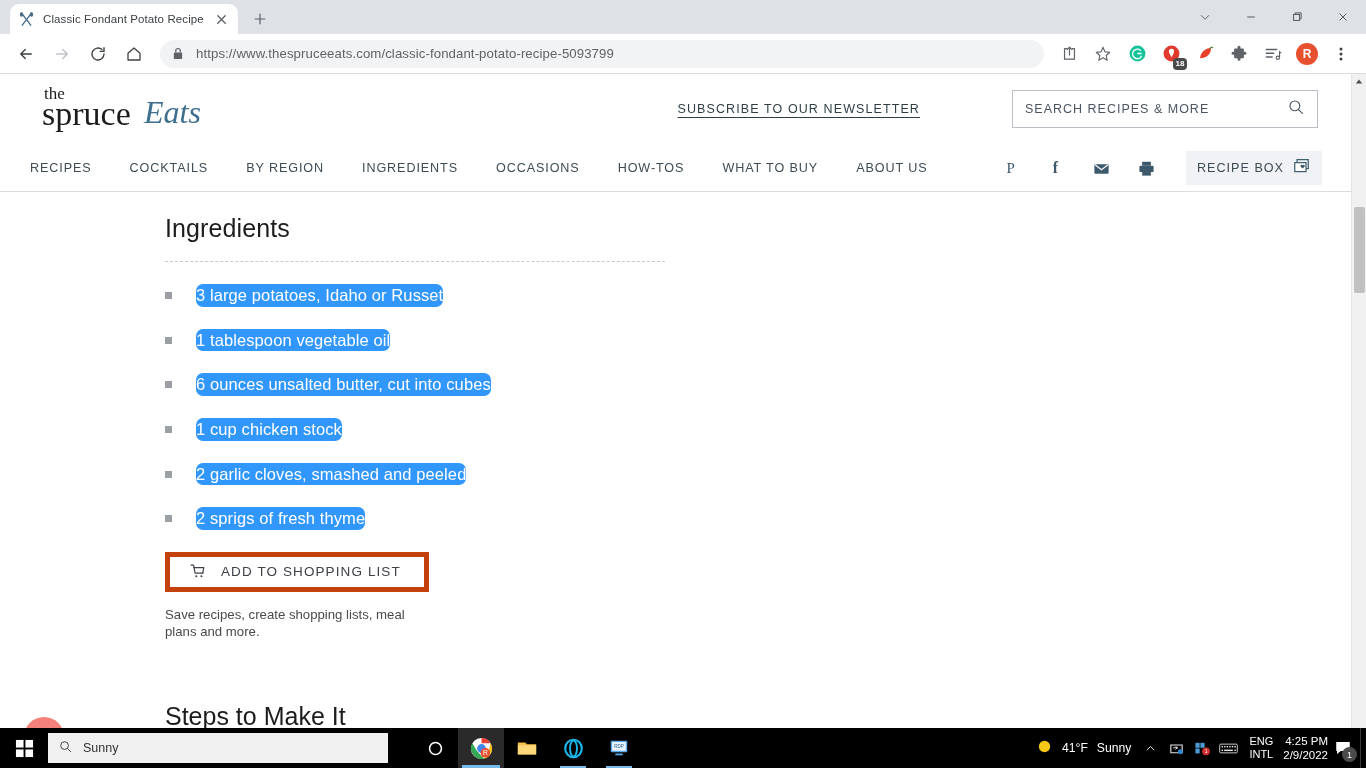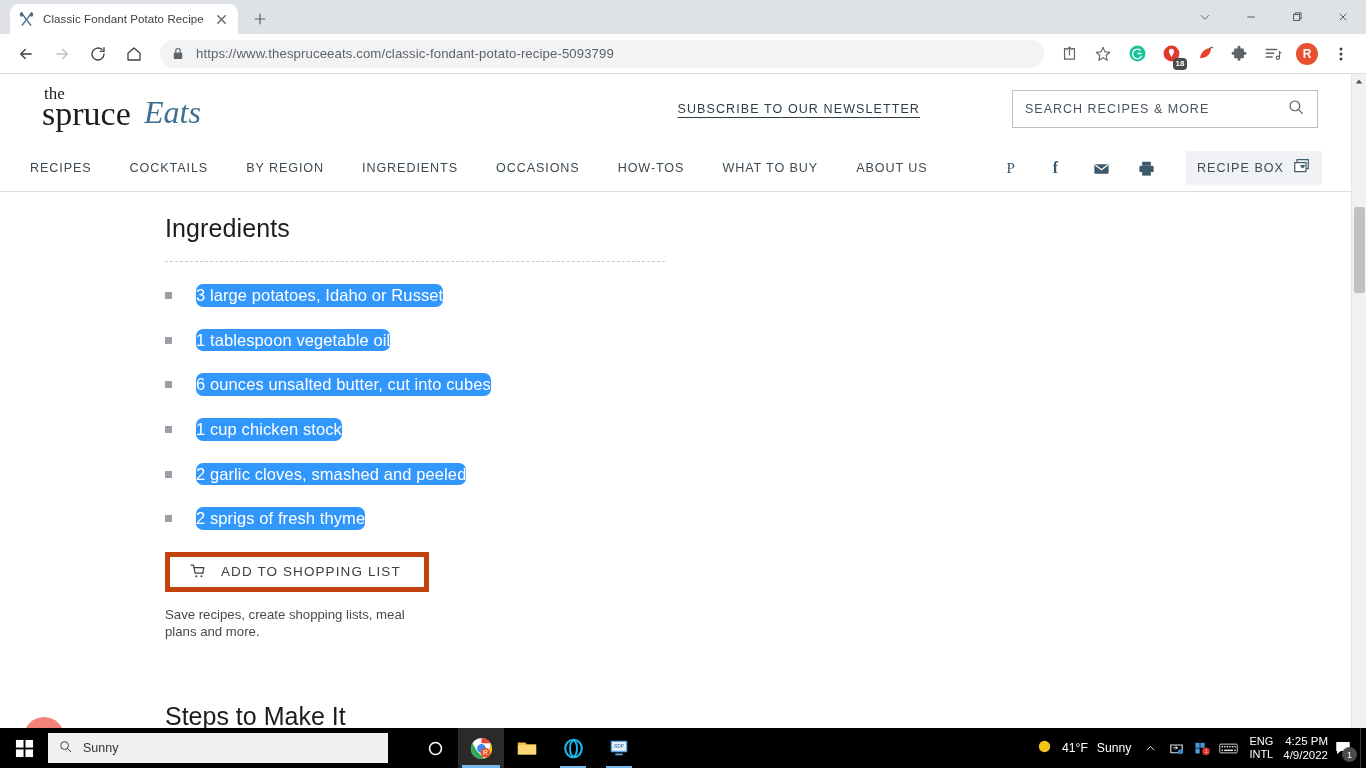--- a/index.html
+++ b/index.html
@@ -663,21 +663,21 @@
             <rect x="21" y="9.5" width="2" height="2"></rect>
           </g>
         </svg>
       </div>
       <div class="lang">
         <div>ENG</div>
         <div>INTL</div>
       </div>
       <div class="clock">
         <div>4:25 PM</div>
-        <div>4/9/2022</div>
+        <div>2/9/2022</div>
       </div>
       <div class="notif">
         <svg width="18" height="18" viewBox="0 0 24 24">
           <path d="M3 4 H21 V16 H9 L4 20 V16 H3 Z" fill="#ffffff"></path>
         </svg>
         <span class="notif-badge">1</span>
       </div>
       <div class="show-desktop"></div>
     </div>
   </div>

